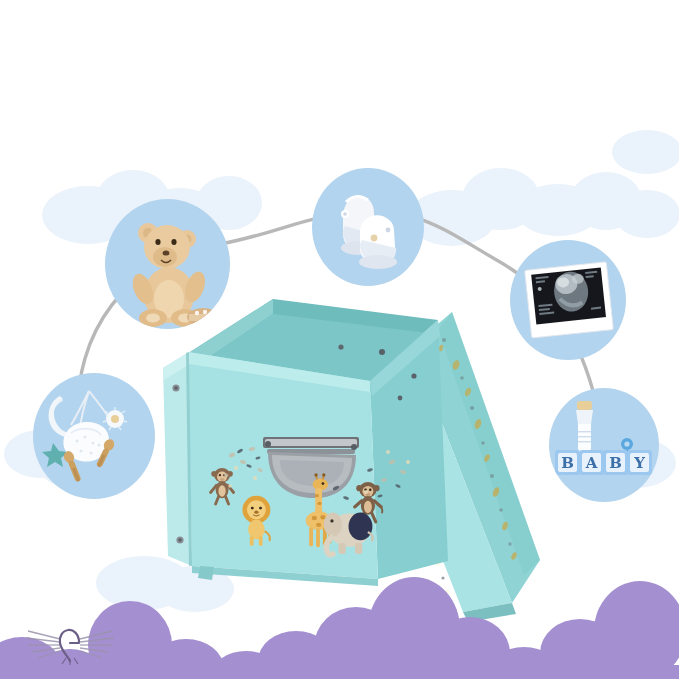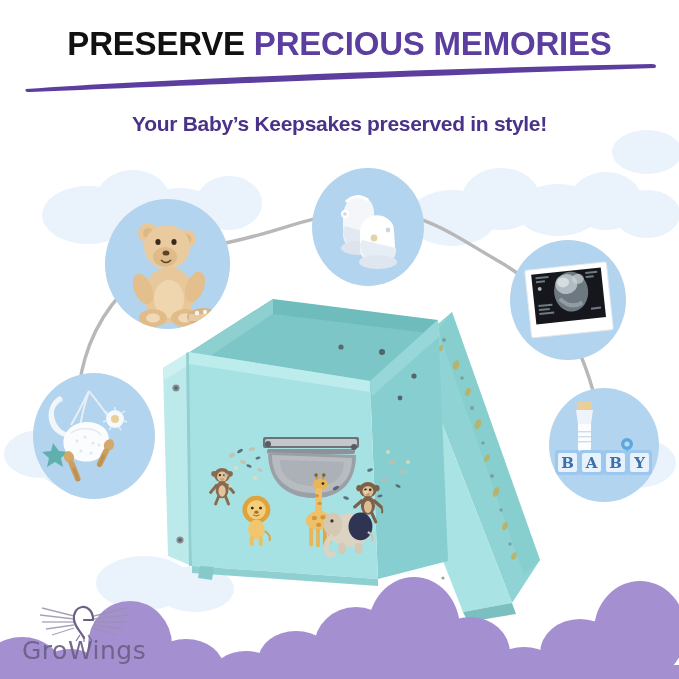--- a/index.html
+++ b/index.html
@@ -115,32 +115,20 @@
     <div class="bgcloud" style="left:40px;  top:446px; width:62px; height:42px;"></div>
 
     <div class="bgcloud" style="left:596px; top:438px; width:80px; height:50px;"></div>
     <div class="bgcloud" style="left:560px; top:452px; width:62px; height:40px;"></div>
 
     <div class="bgcloud" style="left:96px;  top:556px; width:96px; height:54px;"></div>
     <div class="bgcloud" style="left:156px; top:566px; width:78px; height:46px;"></div>
     <div class="bgcloud" style="left:612px; top:130px; width:70px; height:44px;"></div>
   </div>
 
-  <div class="header">
-    <div class="title">
-      <span class="t-dark">PRESERVE</span>
-      <span class="t-accent">PRECIOUS MEMORIES</span>
-    </div>
-
-    <svg class="swoosh" viewBox="0 0 634 32">
-      <path d="M2,27 C160,16 420,6 628,2 C632,2 633,4 631,6 C420,13 170,23 6,30 C2,30.6 0.6,28.6 2,27 Z" fill="#5B3E9E"></path>
-    </svg>
-
-    <div class="subtitle">Your Baby’s Keepsakes preserved in style!</div>
-  </div>
 
   <svg class="arc" viewBox="0 0 679 380">
     <path d="M78,275 C72,180 130,110 210,96
              C280,84 300,66 360,62
              C420,58 448,82 500,112
              C552,142 580,188 596,252" fill="none" stroke="#b8b8b8" stroke-width="3.4" stroke-linecap="round"></path>
   </svg>
 
   <div class="badge" style="left:105px; top:199px; width:125px; height:130px;">
     <svg width="125" height="130" viewBox="0 0 125 130">
@@ -567,16 +555,15 @@
         <path d="M58,26 L80,33"></path>
       </g>
       <path d="M57,17 C57,9 51,4 46,5 C40,6 37,12 38,18 C39,25 45,30 48,36" stroke="#6b5f86" stroke-width="2.2" fill="none" stroke-linecap="round"></path>
       <path d="M48,18 L57,18" stroke="#6b5f86" stroke-width="2.2" stroke-linecap="round"></path>
       <g stroke="#6b5f86" stroke-width="1.1" opacity=".9">
         <path d="M44,33 L40,39"></path>
           <path d="M48,34 L48,40"></path>
           <path d="M52,33 L56,39"></path>
       </g>
     </svg>
-    <div class="logo-text">GroWings</div>
   </div>
 
 </div>
 
 </body></html>

